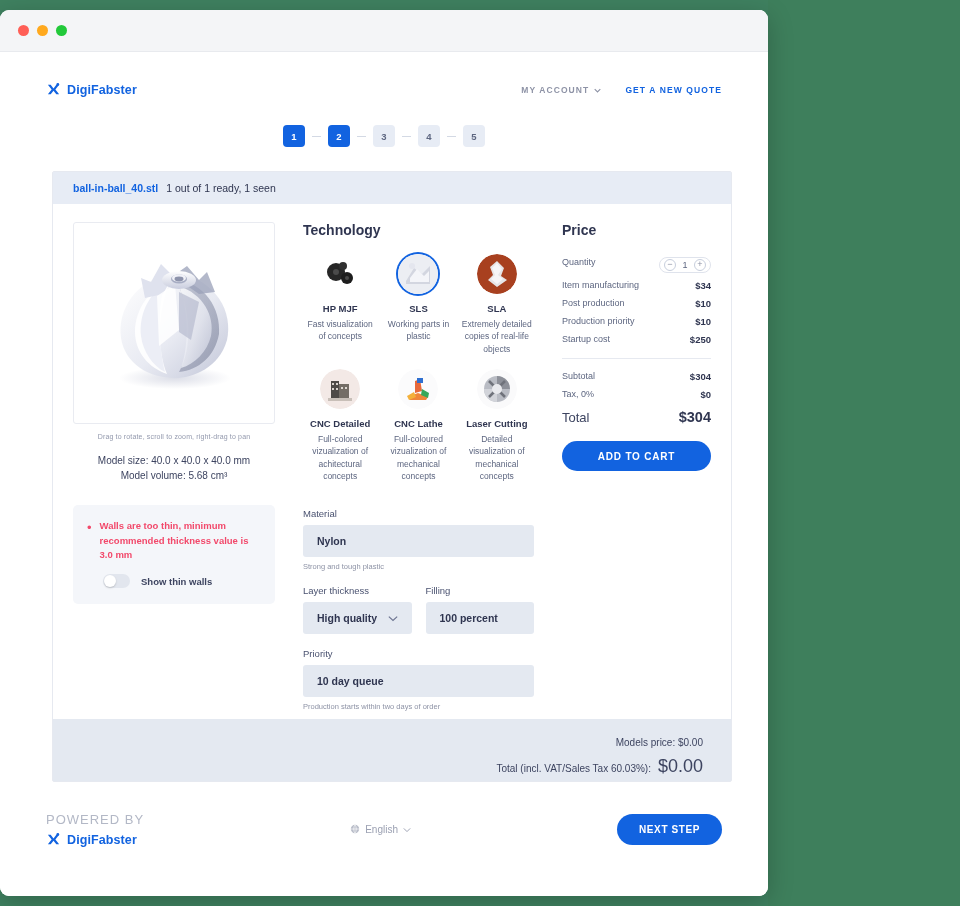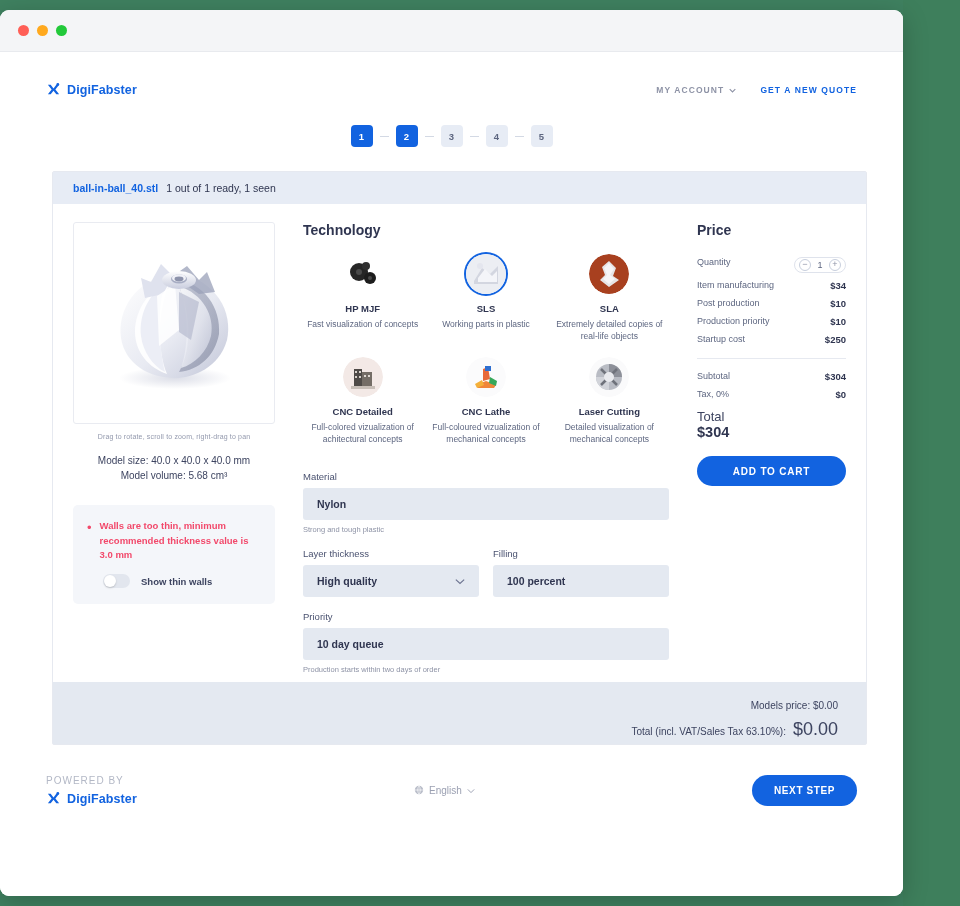--- a/index.html
+++ b/index.html
@@ -3,21 +3,21 @@
 <meta charset="utf-8">
 <style>
   * { box-sizing: border-box; margin: 0; padding: 0; }
   html, body {
     width: 960px; height: 906px;
     font-family: "Liberation Sans", sans-serif;
     background: #3e7f5c;
     overflow: hidden;
   }
   .desktop {
-    width: 903px; height: 906px;
+    width: 768px; height: 906px;
     background: #3f8160;
     display: flex; align-items: flex-start; justify-content: center;
     padding-top: 10px;
   }
   .window {
     width: 940px; height: 886px;
     background: #ffffff;
     border-radius: 9px;
     overflow: hidden;
     box-shadow: 0 6px 26px rgba(0,0,0,0.22);
@@ -173,21 +173,21 @@
   }
   .qty button {
     width: 12px; height: 12px; border-radius: 50%;
     border: 1px solid #c8cfdd; background: #fff; color: #8e93a6;
     font-size: 9px; line-height: 1; cursor: pointer; padding: 0;
     display: flex; align-items: center; justify-content: center;
     font-family: "Liberation Sans", sans-serif;
   }
   .qty .num { font-size: 9px; color: #5d6680; min-width: 10px; text-align: center; }
   .price-sep { height: 1px; background: #e6e9f0; margin: 10px 0 8px 0; }
-  .total-row { display: flex; align-items: baseline; justify-content: space-between; margin-top: 6px; flex-direction: column; }
+  .total-row { display: flex; align-items: baseline; justify-content: space-between; margin-top: 6px; }
   .total-label { font-size: 13px; color: #3d4460; }
   .total-val { font-size: 14.5px; font-weight: bold; color: #2f3550; }
   .cart-btn {
     margin-top: 16px; width: 100%; height: 30px; border: none; border-radius: 16px;
     background: #1263e0; color: #fff; font-size: 10px; font-weight: bold;
     letter-spacing: .8px; cursor: pointer; font-family: "Liberation Sans", sans-serif;
   }
 
   
   .summary {
@@ -197,21 +197,21 @@
   .sum-models { font-size: 10px; color: #3d4460; margin-bottom: 8px; }
   .sum-total-line { display: flex; align-items: baseline; justify-content: flex-end; gap: 7px; }
   .sum-total-label { font-size: 10px; color: #3d4460; }
   .sum-total-val { font-size: 18px; color: #3d4460; }
 
   
   .footer {
     display: flex; align-items: center; justify-content: space-between;
     padding: 20px 46px 0 46px; margin-top: 10px;
   }
-  .powered { font-size: 10px; color: #b3b8c6; letter-spacing: 1px; margin-bottom: 5px; text-transform: uppercase; }
+  .powered { font-size: 13px; color: #b3b8c6; letter-spacing: 1px; margin-bottom: 5px; text-transform: uppercase; }
   .lang {
     display: flex; align-items: center; gap: 5px; font-size: 10px; color: #9ba0b2;
   }
   .next-btn {
     background: #1263e0; color: #fff; border: none; border-radius: 18px;
     height: 31px; padding: 0 22px; font-size: 10px; font-weight: bold;
     letter-spacing: .6px; cursor: pointer; font-family: "Liberation Sans", sans-serif;
   }
 </style>
 </head>
@@ -506,21 +506,21 @@
               <span class="total-val">$304</span>
             </div>
 
             <button class="cart-btn">ADD TO CART</button>
           </div>
         </div>
 
         <div class="summary">
           <div class="sum-models">Models price: $0.00</div>
           <div class="sum-total-line">
-            <span class="sum-total-label">Total (incl. VAT/Sales Tax 63.10%):</span>
+            <span class="sum-total-label">Total (incl. VAT/Sales Tax 60.03%):</span>
             <span class="sum-total-val">$0.00</span>
           </div>
         </div>
       </div>
 
       <div class="footer">
         <div>
           <div class="powered">POWERED BY</div>
           <div class="brand">
             <span class="brand-mark">

